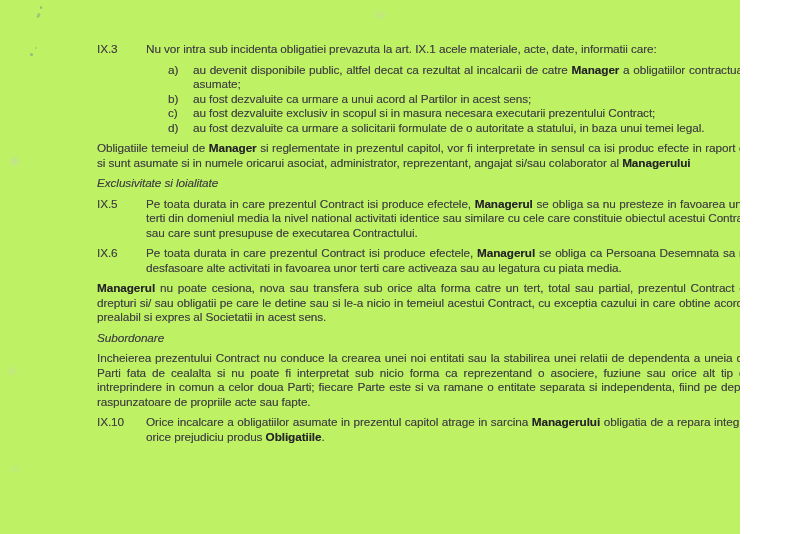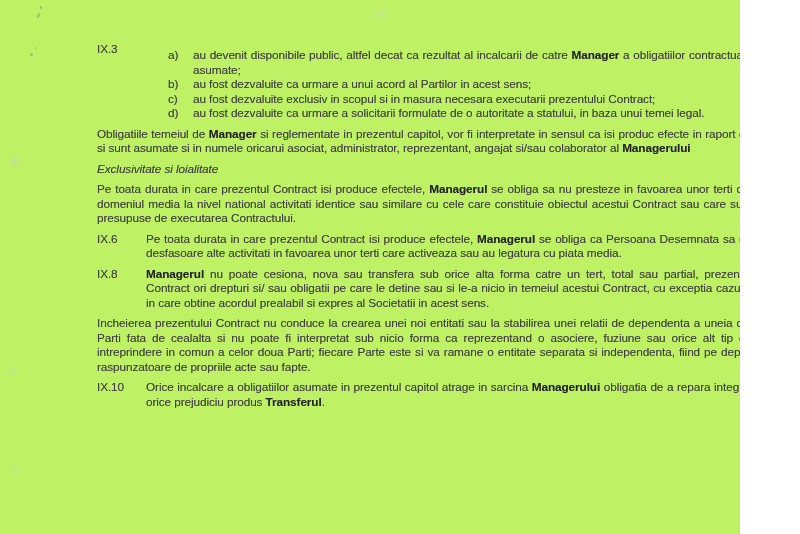--- a/index.html
+++ b/index.html
@@ -98,20 +98,21 @@
   <span class="speck speck-4"></span>
   <span class="smudge smudge-1"></span>
   <span class="smudge smudge-2"></span>
   <span class="smudge smudge-3"></span>
   <span class="smudge smudge-4"></span>
 
   <div class="content">
       <div class="clause">
         <div class="num">IX.3</div>
         <div class="body">
+          <p class="text"><span>Nu vor intra sub incidenta obligatiei prevazuta la art. IX.1 acele materiale, acte, date, informatii care:</span></p>
           <div class="sublist">
             <div class="li">
               <span class="marker">a)</span>
               <span class="litext"><span>au devenit disponibile public, altfel decat ca rezultat al incalcarii de catre </span><span class="b">Manager</span><span> a obligatiilor contractuale asumate;</span></span>
             </div>
             <div class="li">
               <span class="marker">b)</span>
               <span class="litext"><span>au fost dezvaluite ca urmare a unui acord al Partilor in acest sens;</span></span>
             </div>
             <div class="li">
@@ -125,41 +126,42 @@
           </div>
         </div>
       </div>
       <div class="clause">
         <div class="body">
           <p class="text"><span>Obligatiile temeiul de </span><span class="b">Manager</span><span> si reglementate in prezentul capitol, vor fi interpretate in sensul ca isi produc efecte in raport de si sunt asumate si in numele oricarui asociat, administrator, reprezentant, angajat si/sau colaborator al </span><span class="b">Managerului</span></p>
         </div>
       </div>
       <div class="heading">Exclusivitate si loialitate</div>
       <div class="clause">
+        <div class="num">IX.5</div>
         <div class="body">
           <p class="text"><span>Pe toata durata in care prezentul Contract isi produce efectele, </span><span class="b">Managerul</span><span> se obliga sa nu presteze in favoarea unor terti din domeniul media la nivel national activitati identice sau similare cu cele care constituie obiectul acestui Contract sau care sunt presupuse de executarea Contractului.</span></p>
         </div>
       </div>
       <div class="clause">
         <div class="num">IX.6</div>
         <div class="body">
           <p class="text"><span>Pe toata durata in care prezentul Contract isi produce efectele, </span><span class="b">Managerul</span><span> se obliga ca Persoana Desemnata sa nu desfasoare alte activitati in favoarea unor terti care activeaza sau au legatura cu piata media.</span></p>
         </div>
       </div>
       <div class="clause">
-        <div class="num">IX.8</div>
         <div class="body">
           <p class="text"><span class="b">Managerul</span><span> nu poate cesiona, nova sau transfera sub orice alta forma catre un tert, total sau partial, prezentul Contract ori drepturi si/ sau obligatii pe care le detine sau si le-a nicio in temeiul acestui Contract, cu exceptia cazului in care obtine acordul prealabil si expres al Societatii in acest sens.</span></p>
         </div>
       </div>
+      <div class="heading">Subordonare</div>
       <div class="clause">
         <div class="body">
           <p class="text"><span>Incheierea prezentului Contract nu conduce la crearea unei noi entitati sau la stabilirea unei relatii de dependenta a uneia din Parti fata de cealalta si nu poate fi interpretat sub nicio forma ca reprezentand o asociere, fuziune sau orice alt tip de intreprindere in comun a celor doua Parti; fiecare Parte este si va ramane o entitate separata si independenta, fiind pe deplin raspunzatoare de propriile acte sau fapte.</span></p>
         </div>
       </div>
       <div class="clause">
         <div class="num">IX.10</div>
         <div class="body">
-          <p class="text"><span>Orice incalcare a obligatiilor asumate in prezentul capitol atrage in sarcina </span><span class="b">Managerului</span><span> obligatia de a repara integral orice prejudiciu produs </span><span class="b">Transferul</span><span>.</span></p>
+          <p class="text"><span>Orice incalcare a obligatiilor asumate in prezentul capitol atrage in sarcina </span><span class="b">Managerului</span><span> obligatia de a repara integral orice prejudiciu produs </span><span class="b">Obligatiile</span><span>.</span></p>
         </div>
       </div>
     </div>
 </div>
 
 </body></html>

